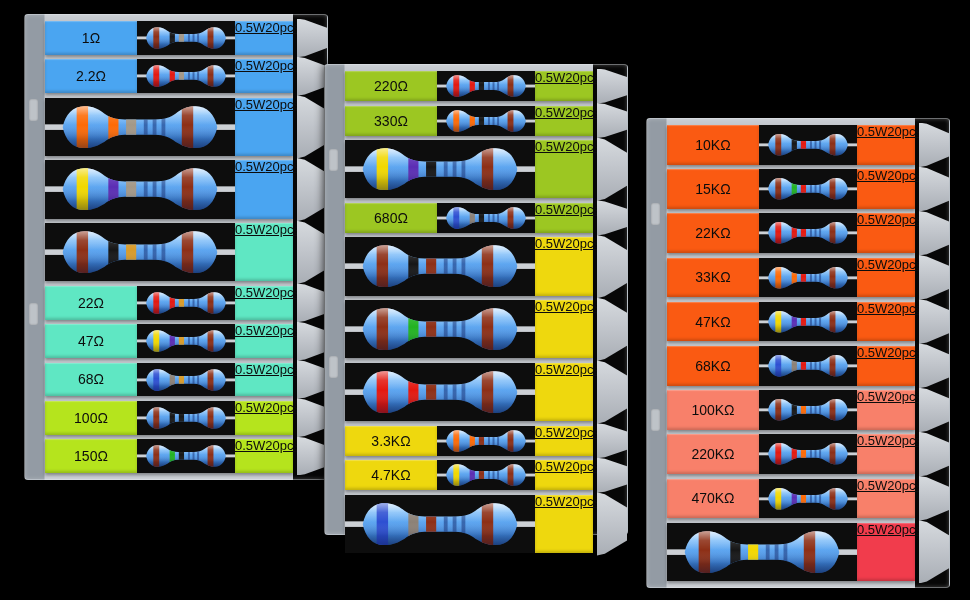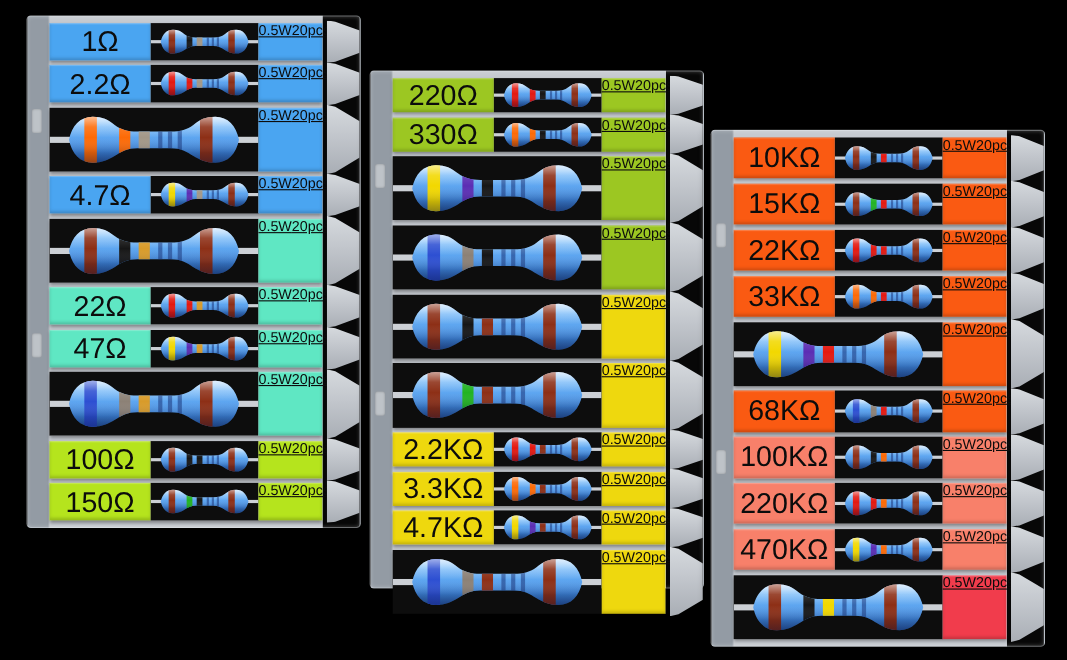--- a/index.html
+++ b/index.html
@@ -6,21 +6,21 @@
   .stage{position:relative;width:970px;height:600px;background:#000;overflow:hidden;
          font-family:"Liberation Sans", sans-serif;}
   .panel{position:absolute;border-radius:4px;
          border:1px solid rgba(235,240,245,0.45);
          box-shadow:0 0 10px rgba(0,0,0,0.8), inset 0 0 4px rgba(255,255,255,0.25);
          padding:6px 34px 6px 20px;box-sizing:border-box;
          background:linear-gradient(90deg,#939ba4 0px,#939ba4 19px,#c6cad0 20px,#c6cad0 calc(100% - 34px),#070707 calc(100% - 34px));}
   .rows{display:flex;flex-direction:column;height:100%;gap:4.5px;}
   .row{flex:1;display:flex;position:relative;box-shadow:0 2px 3px rgba(0,0,0,0.35);}
   .cell{display:flex;align-items:center;}
-  .cell.label{width:92px;justify-content:center;font-size:26px;color:#0c0c0c;
+  .cell.label{width:92px;justify-content:center;font-size:14px;color:#0c0c0c;
               box-shadow:inset 0 1px 1px rgba(255,255,255,0.25), inset 0 -2px 3px rgba(0,0,0,0.18);}
   .cell.mid{flex:1;background:#0d0d0d;overflow:hidden;}
   .cell.mid svg{display:block;width:100%;height:100%;}
   .cell.spec{width:58px;flex-direction:row;align-items:flex-start;justify-content:center;
              padding-left:7px;box-sizing:border-box;font-size:13px;line-height:14.5px;color:#0c0c0c;
              box-shadow:inset 0 1px 1px rgba(255,255,255,0.25), inset 0 -2px 3px rgba(0,0,0,0.18);text-decoration:underline;}
   .tab{position:absolute;right:-34px;top:-2.5px;height:calc(100% + 5px);width:30px;
        background:linear-gradient(180deg,#d6dade 0%,#c2c6cc 45%,#a9aeb5 100%);
        clip-path:polygon(0 0,26% 3%,100% 24%,100% 76%,26% 97%,0 100%);}
   .latch{position:absolute;width:9px;height:22px;left:4px;border-radius:2px;
@@ -154,21 +154,20 @@
     <path d="M14,23 C16,13 22,6.5 31,6.5 C38,6.5 42,8.5 47,12.5 C51,15.5 56,17 63,17 L87,17 C94,17 99,15.5 103,12.5 C108,8.5 112,6.5 119,6.5 C128,6.5 134,13 136,23 C134,33 128,39.5 119,39.5 C112,39.5 108,37.5 103,34.5 C99,31.5 94,29 87,29 L63,29 C56,29 51,31.5 47,34.5 C42,37.5 38,39.5 31,39.5 C22,39.5 16,33 14,23 Z" fill="url(#s0-2)"></path>
   </svg>
           </div>
           <div class="cell spec" style="background:#4aa5f1">
          <div>0.5W</div>
          <div>20pcs</div>
        </div>
           <div class="tab"></div>
         </div>
         <div class="row">
-          <div class="cell label" style="background:#4aa5f1">4.7Ω</div>
           <div class="cell mid">
             <svg viewBox="0 0 150 46" preserveAspectRatio="xMidYMid meet">
     <defs>
       <linearGradient id="g0-3" x1="0" y1="0" x2="0" y2="1">
         <stop offset="0" stop-color="#bcdcfc"></stop>
                   <stop offset="0.18" stop-color="#8ec6fa"></stop>
         <stop offset="0.45" stop-color="#5ea6f0"></stop>
                   <stop offset="0.75" stop-color="#3f84d8"></stop>
         <stop offset="1" stop-color="#2f66b5"></stop>
       </linearGradient>
@@ -325,20 +324,21 @@
     <path d="M14,23 C16,13 22,6.5 31,6.5 C38,6.5 42,8.5 47,12.5 C51,15.5 56,17 63,17 L87,17 C94,17 99,15.5 103,12.5 C108,8.5 112,6.5 119,6.5 C128,6.5 134,13 136,23 C134,33 128,39.5 119,39.5 C112,39.5 108,37.5 103,34.5 C99,31.5 94,29 87,29 L63,29 C56,29 51,31.5 47,34.5 C42,37.5 38,39.5 31,39.5 C22,39.5 16,33 14,23 Z" fill="url(#s0-6)"></path>
   </svg>
           </div>
           <div class="cell spec" style="background:#5fe7c3">
          <div>0.5W</div>
          <div>20pcs</div>
        </div>
           <div class="tab"></div>
         </div>
         <div class="row">
+          <div class="cell label" style="background:#5fe7c3">68Ω</div>
           <div class="cell mid">
             <svg viewBox="0 0 150 46" preserveAspectRatio="xMidYMid meet">
     <defs>
       <linearGradient id="g0-7" x1="0" y1="0" x2="0" y2="1">
         <stop offset="0" stop-color="#bcdcfc"></stop>
                   <stop offset="0.18" stop-color="#8ec6fa"></stop>
         <stop offset="0.45" stop-color="#5ea6f0"></stop>
                   <stop offset="0.75" stop-color="#3f84d8"></stop>
         <stop offset="1" stop-color="#2f66b5"></stop>
       </linearGradient>
@@ -456,21 +456,21 @@
           <div class="cell spec" style="background:#b5e41d">
          <div>0.5W</div>
          <div>20pcs</div>
        </div>
           <div class="tab"></div>
         </div>
       </div>
       <div class="latch" style="top: 18%;"></div>
       <div class="latch" style="top: 62%;"></div>
     </div>
-  <div class="panel" id="panel-1" style="left:336px;top:64px;width:304px;height:471px;">
+  <div class="panel" id="panel-1" style="left:324px;top:64px;width:304px;height:471px;">
       <div class="rows">
         <div class="row">
           <div class="cell label" style="background:#9cc722">220Ω</div>
           <div class="cell mid">
             <svg viewBox="0 0 150 46" preserveAspectRatio="xMidYMid meet">
     <defs>
       <linearGradient id="g1-0" x1="0" y1="0" x2="0" y2="1">
         <stop offset="0" stop-color="#bcdcfc"></stop>
                   <stop offset="0.18" stop-color="#8ec6fa"></stop>
         <stop offset="0.45" stop-color="#5ea6f0"></stop>
@@ -587,20 +587,21 @@
     <path d="M14,23 C16,13 22,6.5 31,6.5 C38,6.5 42,8.5 47,12.5 C51,15.5 56,17 63,17 L87,17 C94,17 99,15.5 103,12.5 C108,8.5 112,6.5 119,6.5 C128,6.5 134,13 136,23 C134,33 128,39.5 119,39.5 C112,39.5 108,37.5 103,34.5 C99,31.5 94,29 87,29 L63,29 C56,29 51,31.5 47,34.5 C42,37.5 38,39.5 31,39.5 C22,39.5 16,33 14,23 Z" fill="url(#s1-2)"></path>
   </svg>
           </div>
           <div class="cell spec" style="background:#9cc722">
          <div>0.5W</div>
          <div>20pcs</div>
        </div>
           <div class="tab"></div>
         </div>
         <div class="row">
+          <div class="cell label" style="background:#9cc722">680Ω</div>
           <div class="cell mid">
             <svg viewBox="0 0 150 46" preserveAspectRatio="xMidYMid meet">
     <defs>
       <linearGradient id="g1-3" x1="0" y1="0" x2="0" y2="1">
         <stop offset="0" stop-color="#bcdcfc"></stop>
                   <stop offset="0.18" stop-color="#8ec6fa"></stop>
         <stop offset="0.45" stop-color="#5ea6f0"></stop>
                   <stop offset="0.75" stop-color="#3f84d8"></stop>
         <stop offset="1" stop-color="#2f66b5"></stop>
       </linearGradient>
@@ -713,21 +714,20 @@
     <path d="M14,23 C16,13 22,6.5 31,6.5 C38,6.5 42,8.5 47,12.5 C51,15.5 56,17 63,17 L87,17 C94,17 99,15.5 103,12.5 C108,8.5 112,6.5 119,6.5 C128,6.5 134,13 136,23 C134,33 128,39.5 119,39.5 C112,39.5 108,37.5 103,34.5 C99,31.5 94,29 87,29 L63,29 C56,29 51,31.5 47,34.5 C42,37.5 38,39.5 31,39.5 C22,39.5 16,33 14,23 Z" fill="url(#s1-5)"></path>
   </svg>
           </div>
           <div class="cell spec" style="background:#eed80e">
          <div>0.5W</div>
          <div>20pcs</div>
        </div>
           <div class="tab"></div>
         </div>
         <div class="row">
-          <div class="cell label" style="background:#eed80e">2.2KΩ</div>
           <div class="cell mid">
             <svg viewBox="0 0 150 46" preserveAspectRatio="xMidYMid meet">
     <defs>
       <linearGradient id="g1-6" x1="0" y1="0" x2="0" y2="1">
         <stop offset="0" stop-color="#bcdcfc"></stop>
                   <stop offset="0.18" stop-color="#8ec6fa"></stop>
         <stop offset="0.45" stop-color="#5ea6f0"></stop>
                   <stop offset="0.75" stop-color="#3f84d8"></stop>
         <stop offset="1" stop-color="#2f66b5"></stop>
       </linearGradient>
@@ -1062,20 +1062,21 @@
     <path d="M14,23 C16,13 22,6.5 31,6.5 C38,6.5 42,8.5 47,12.5 C51,15.5 56,17 63,17 L87,17 C94,17 99,15.5 103,12.5 C108,8.5 112,6.5 119,6.5 C128,6.5 134,13 136,23 C134,33 128,39.5 119,39.5 C112,39.5 108,37.5 103,34.5 C99,31.5 94,29 87,29 L63,29 C56,29 51,31.5 47,34.5 C42,37.5 38,39.5 31,39.5 C22,39.5 16,33 14,23 Z" fill="url(#s2-3)"></path>
   </svg>
           </div>
           <div class="cell spec" style="background:#fa5a12">
          <div>0.5W</div>
          <div>20pcs</div>
        </div>
           <div class="tab"></div>
         </div>
         <div class="row">
+          <div class="cell label" style="background:#fa5a12">47KΩ</div>
           <div class="cell mid">
             <svg viewBox="0 0 150 46" preserveAspectRatio="xMidYMid meet">
     <defs>
       <linearGradient id="g2-4" x1="0" y1="0" x2="0" y2="1">
         <stop offset="0" stop-color="#bcdcfc"></stop>
                   <stop offset="0.18" stop-color="#8ec6fa"></stop>
         <stop offset="0.45" stop-color="#5ea6f0"></stop>
                   <stop offset="0.75" stop-color="#3f84d8"></stop>
         <stop offset="1" stop-color="#2f66b5"></stop>
       </linearGradient>

